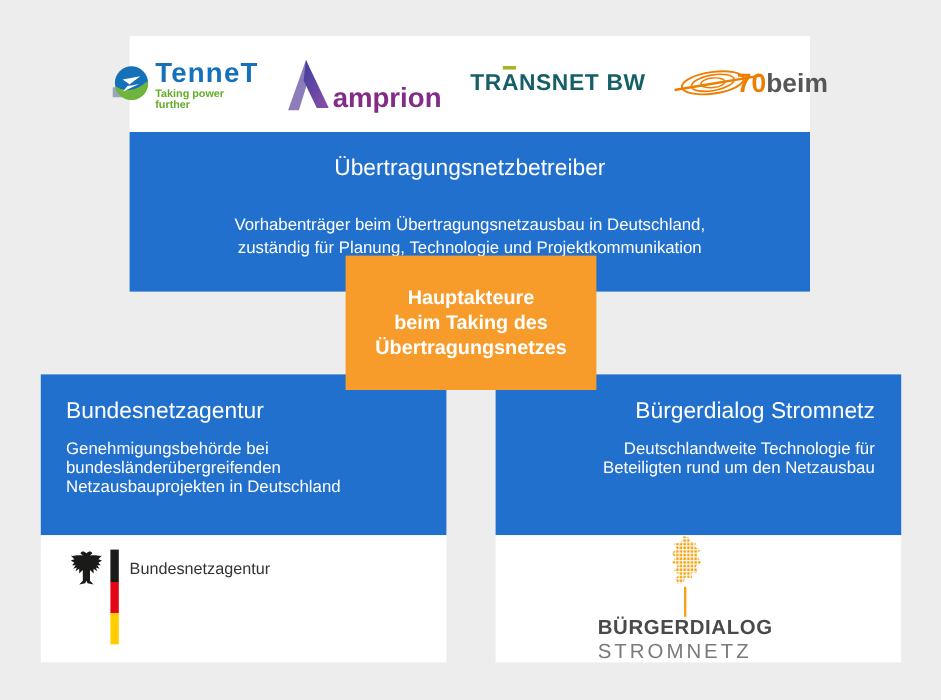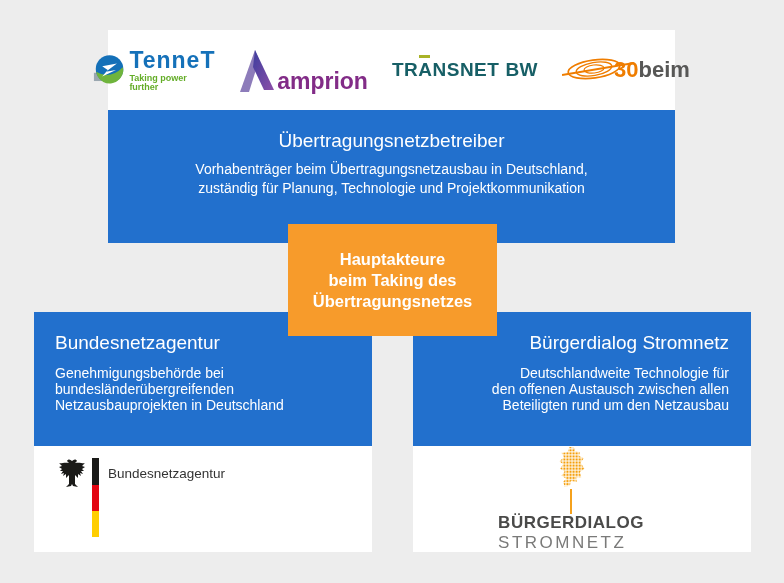--- a/index.html
+++ b/index.html
@@ -28,25 +28,25 @@
   .transnet-bw { margin-left:6px; }
   
   .hertz-text { margin-left:-20px; font-weight:bold; font-size:22px; white-space:nowrap; }
   .hertz-num { color:#ef7d00; }
   .hertz-word { color:#575756; }
 
   .blue-box { position:absolute; background:#2270cd; color:#ffffff; }
   .top-blue { left:108px; top:110px; width:567px; height:133px; text-align:center; }
   .box-title { font-size:19px; font-weight:400; }
   .top-blue .box-title { padding-top:20px; }
-  .top-blue .box-body { margin-top:8px; font-size:14px; line-height:19px; }
+  .top-blue .box-body { margin-top:26px; font-size:14px; line-height:19px; }
 
   
   .center-box {
-    position:absolute; left:288px; top:224px; width:209px; height:112px;
+    position:absolute; left:288px; top:213px; width:209px; height:112px;
     background:#f79b2b; color:#ffffff; z-index:5;
     display:flex; flex-direction:column; justify-content:center;
     text-align:center; font-weight:bold; font-size:16.5px; line-height:21px;
   }
 
   
   .bl-blue { left:34px; top:312px; width:338px; height:134px; padding:20px 14px 0 21px; text-align:left; }
   .bl-blue .box-body, .br-blue .box-body { margin-top:11px; font-size:14px; line-height:16px; }
   .bl-white {
     position:absolute; left:34px; top:446px; width:338px; height:106px; background:#ffffff;
@@ -111,21 +111,21 @@
 
     <div class="logo">
       <svg width="72" height="32" viewBox="0 0 72 32">
         <g stroke="#ef7d00" fill="none">
           <ellipse cx="32" cy="15" rx="26" ry="9" stroke-width="1.6" transform="rotate(-8 32 15)"></ellipse>
           <ellipse cx="32" cy="15" rx="18" ry="6.5" stroke-width="1.4" transform="rotate(-10 32 15)"></ellipse>
           <ellipse cx="32" cy="15" rx="10" ry="4" stroke-width="1.2" transform="rotate(-6 32 15)"></ellipse>
           <line x1="0" y1="21" x2="72" y2="9" stroke-width="2"></line>
         </g>
       </svg>
-      <span class="hertz-text"><span class="hertz-num">30</span><span class="hertz-word">beim</span></span>
+      <span class="hertz-text"><span class="hertz-num">70</span><span class="hertz-word">beim</span></span>
     </div>
 
   </div>
 
   <div class="blue-box top-blue">
     <div class="box-title">Übertragungsnetzbetreiber</div>
     <div class="box-body">
       <div>Vorhabenträger beim Übertragungsnetzausbau in Deutschland,</div>
       <div>zuständig für Planung, Technologie und Projektkommunikation</div>
     </div>
@@ -151,21 +151,20 @@
       <path d="M14,3 C12,1 10,1 9,3 L11,5 C6,4 3,6 1,5 L4,8 L1,9 L4,11 L2,13 L5,13 L3,16 L6,15 L5,18 L8,16 L8,20 L11,17 L11,26 L8,29 L13,28 L14,26 L15,28 L20,29 L17,26 L17,17 L20,20 L20,16 L23,18 L22,15 L25,16 L23,13 L26,13 L24,11 L27,9 L24,8 L27,5 C25,6 22,4 17,5 L19,3 C18,1 16,1 14,3 Z" fill="#1a1a18"></path>
     </svg>
     <div class="flag-bar"></div>
     <div class="bnetza-logo-text">Bundesnetzagentur</div>
   </div>
 
   <div class="blue-box br-blue">
     <div class="box-title">Bürgerdialog Stromnetz</div>
     <div class="box-body">
       <div>Deutschlandweite Technologie für</div>
-      <div>den offenen Austausch zwischen allen</div>
       <div>Beteiligten rund um den Netzausbau</div>
     </div>
   </div>
 
   <div class="br-white">
     <svg class="germany-map" viewBox="0 0 38 56">
       <defs>
         <pattern id="dots" width="4" height="4" patternUnits="userSpaceOnUse">
           <rect x="0.4" y="0.4" width="2.7" height="2.7" fill="#f59f0a"></rect>
         </pattern>

